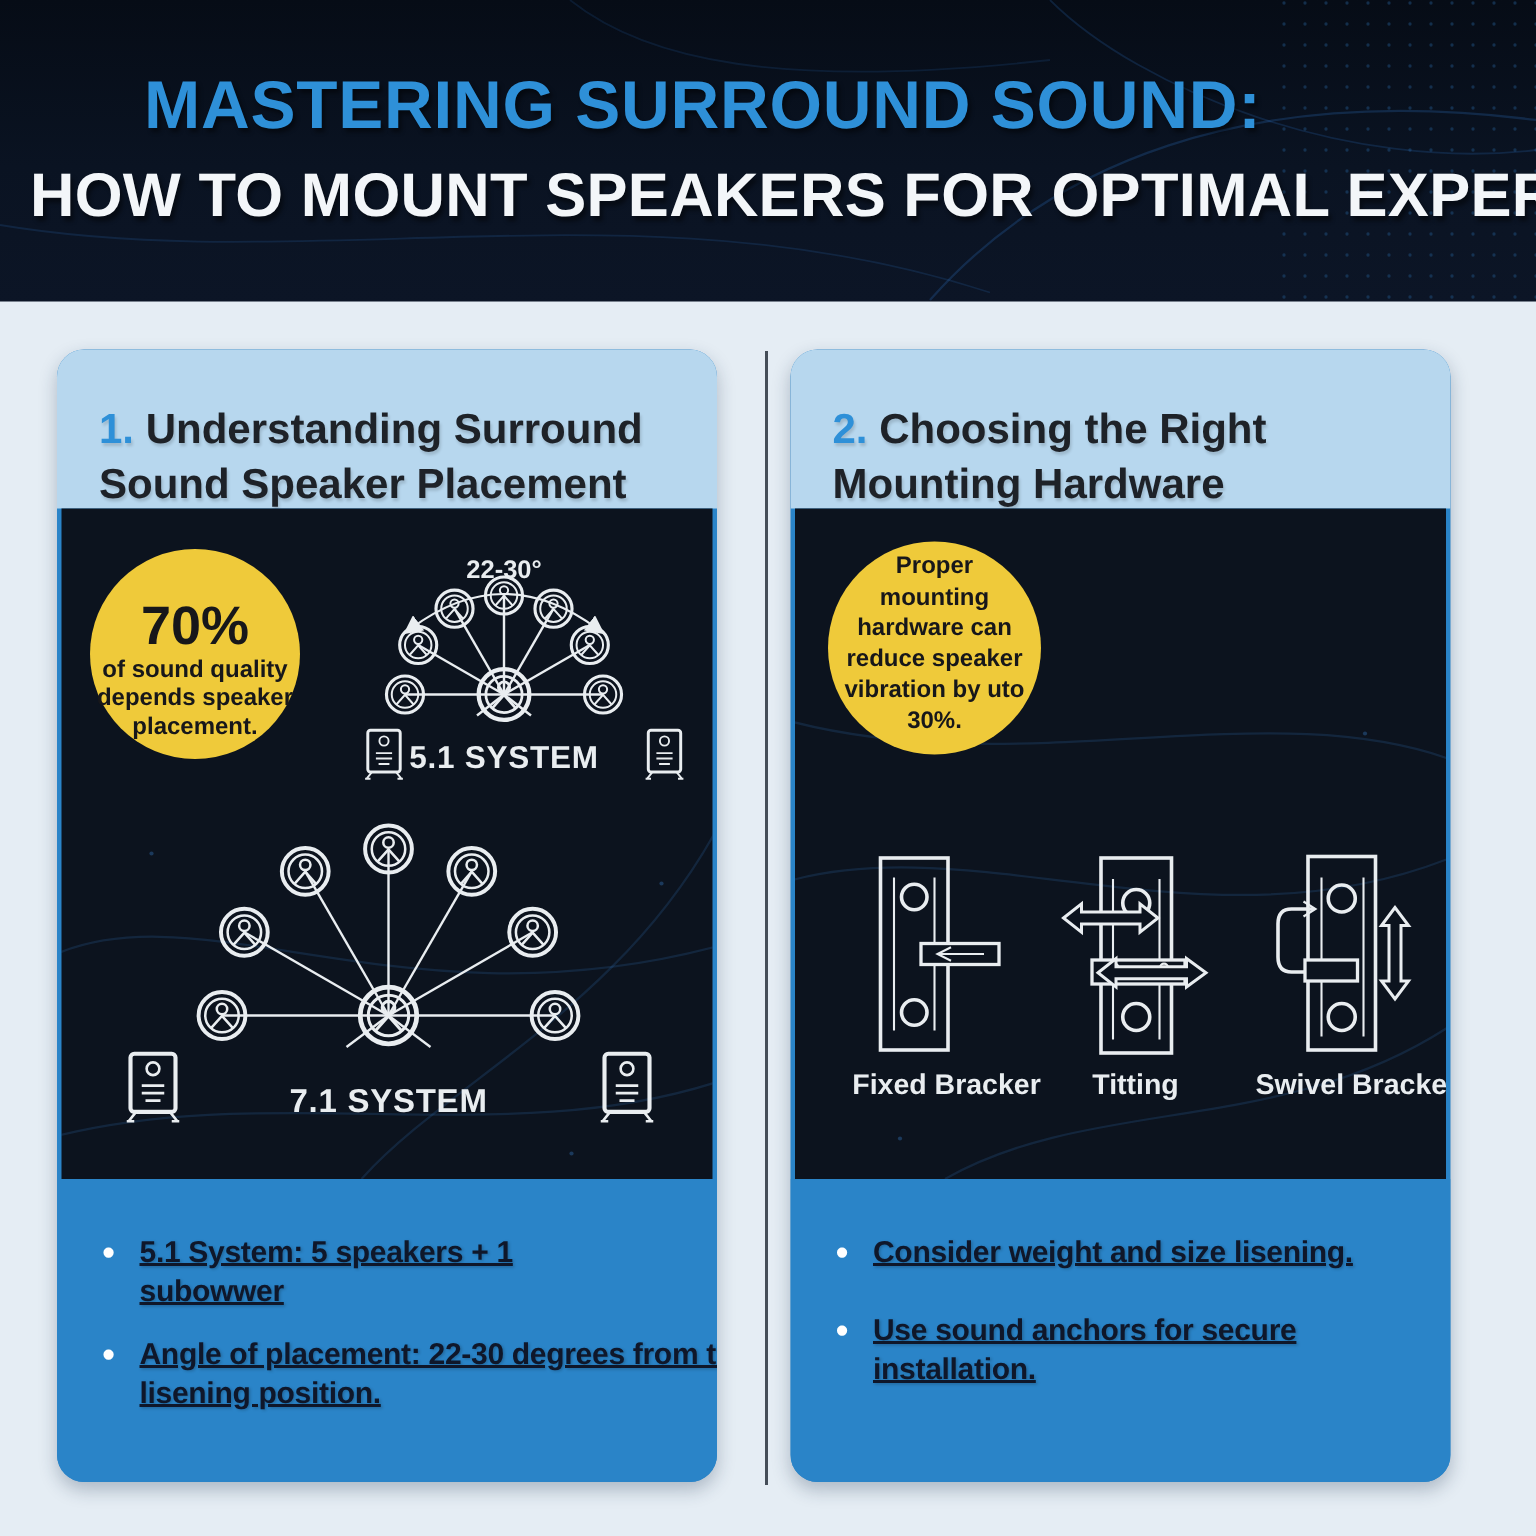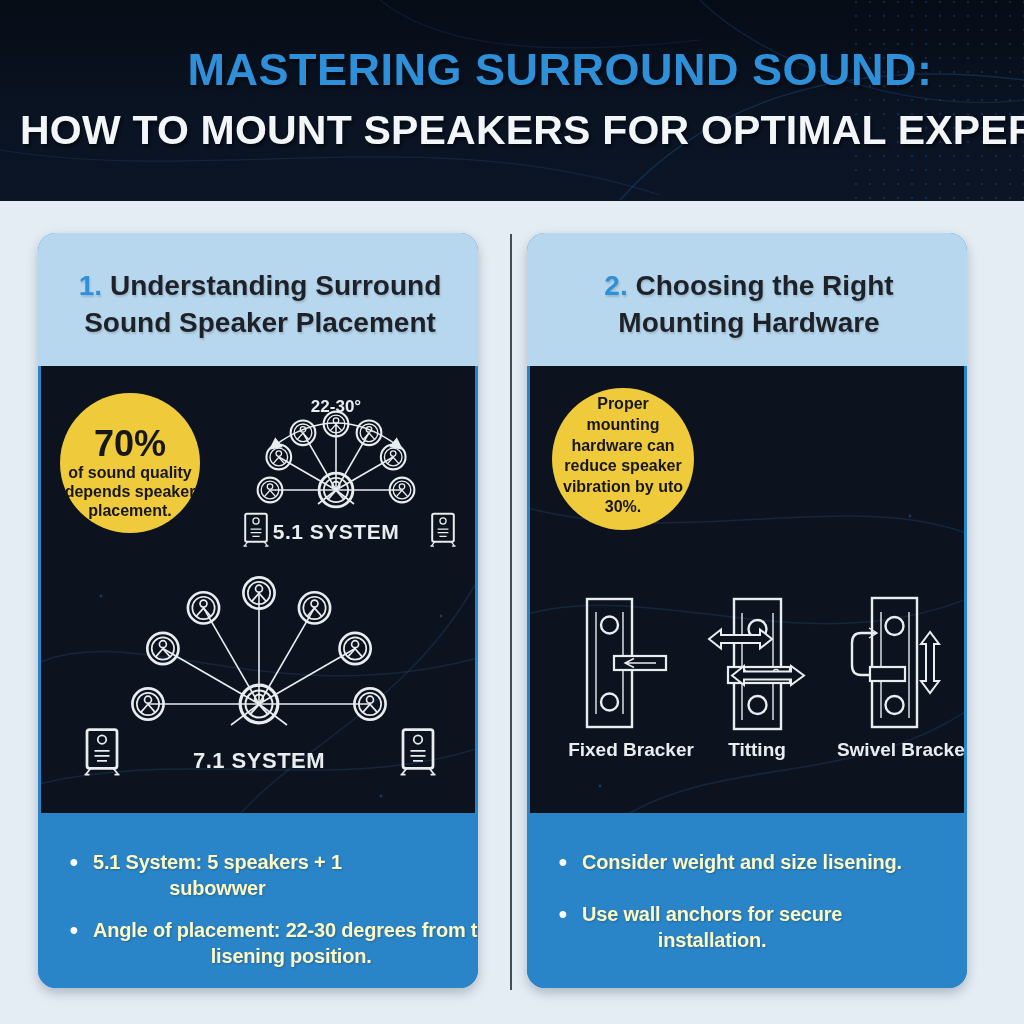--- a/index.html
+++ b/index.html
@@ -11,44 +11,44 @@
     --figure_bg:#0c131e;
     --stat_yellow:#efca3a;
     --stat_text:#17171a;
     --line_white:#e9edf0;
     --divider:#454e58;
     --title_white:#f3f6f9;
     --panel_title:#1e2228;
   }
   *{margin:0;padding:0;box-sizing:border-box;}
   body{width:1024px;height:1024px;overflow:hidden;font-family:"Liberation Sans",sans-serif;background:var(--page_bg);}
-  #page{position:relative;width:1024px;height:1024px;background:var(--page_bg);text-align:center;}
+  #page{position:relative;width:1024px;height:1024px;background:var(--page_bg);}
 
   
   .hero{position:absolute;left:0;top:0;width:1024px;height:201px;background:linear-gradient(180deg,#060c16 0%,var(--header_bg) 55%,#0c1526 100%);overflow:hidden;}
   .hero svg{position:absolute;inset:0;}
   .hero-text{position:relative;padding-top:44px;}
   .hero-line1{font-size:45px;font-weight:bold;color:var(--accent);padding-left:96px;letter-spacing:.5px;text-shadow:2px 3px 3px rgba(0,0,0,.45);white-space:pre;}
   .hero-line2{font-size:41px;font-weight:bold;color:var(--title_white);padding-left:20px;margin-top:11px;letter-spacing:.2px;text-shadow:2px 3px 3px rgba(0,0,0,.45);white-space:pre;}
 
   
   .card{position:absolute;top:233px;width:440px;height:755px;border-radius:18px;overflow:hidden;display:flex;flex-direction:column;background:var(--card_footer_bg);box-shadow:0 5px 12px rgba(25,45,75,.28);}
   .card-left{left:38px;}
   .card-right{left:527px;}
-  .card-header{height:133px;background:var(--card_header_bg);padding:35px 24px 0 28px;}
+  .card-header{height:106px;background:var(--card_header_bg);padding:35px 24px 0 28px;}
   .card-title{font-size:28px;line-height:1.32;font-weight:bold;color:var(--panel_title);text-shadow:1px 2px 2px rgba(0,0,0,.15);}
   .card-title .num{color:var(--accent);}
   .card-title .tt{white-space:pre;}
   .card-figure{height:447px;margin:0 3px;background:var(--figure_bg);position:relative;}
   .card-figure svg{position:absolute;inset:0;}
   .card-footer{flex:1;background:var(--card_footer_bg);padding:36px 8px 0 30px;}
   .bullets{list-style:none;}
   .bullets li{display:flex;gap:13px;margin-bottom:15px;}
   .bullets .dot{color:#fff;font-size:25px;line-height:1.1;flex:0 0 12px;}
-  .bullets .btxt{color:#fef9c3;font-weight:bold;font-size:20px;line-height:1.32;letter-spacing:-.2px;white-space:pre;text-shadow:1px 1px 2px rgba(0,0,0,.22);}
+  .bullets .btxt{color:#0f172a;font-weight:bold;font-size:20px;line-height:1.32;letter-spacing:-.2px;white-space:pre;text-shadow:1px 1px 2px rgba(0,0,0,.22);text-decoration:underline;}
 
   .divider{position:absolute;left:510px;top:234px;width:2px;height:756px;background:var(--divider);}
 
   
   .ln{stroke:var(--line_white);stroke-width:2.2;fill:none;}
   .lnthin{stroke:var(--line_white);stroke-width:1.4;fill:none;}
   .conn{stroke:var(--line_white);stroke-width:1.6;}
   .plate{stroke:var(--line_white);stroke-width:2.4;fill:none;}
   .bar{fill:var(--figure_bg);stroke:var(--line_white);stroke-width:2.2;}
   .arrow{fill:var(--figure_bg);stroke:var(--line_white);stroke-width:2;}
@@ -274,20 +274,20 @@
     </div>
 
     <div class="card-footer">
       <ul class="bullets">
         <li style="margin-bottom:24px;">
           <span class="dot">•</span>
           <span class="btxt">Consider weight and size lisening.</span>
         </li>
         <li>
           <span class="dot">•</span>
-          <span class="btxt">Use wall anchors for secure
+          <span class="btxt">Use sound anchors for secure
 installation.</span>
         </li>
       </ul>
     </div>
   </div>
 
 </div>
 
 </body></html>

